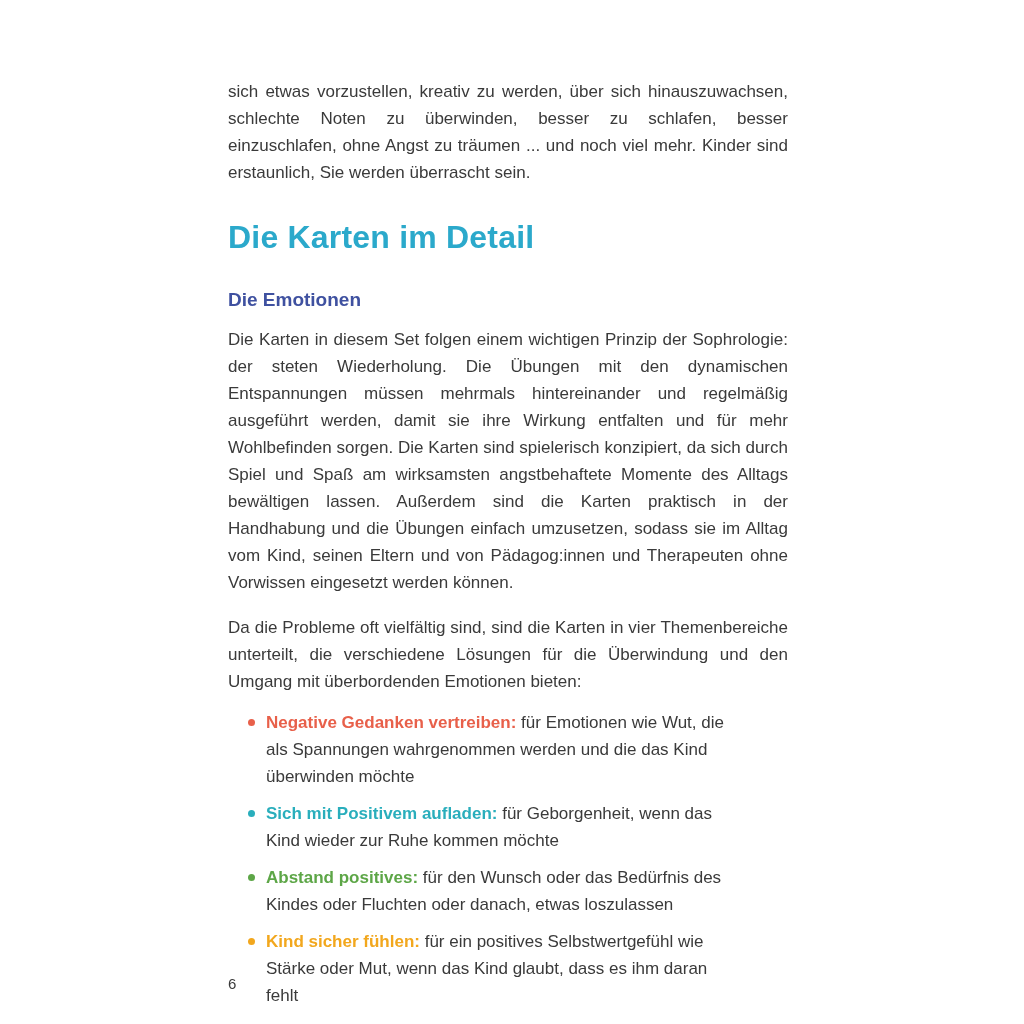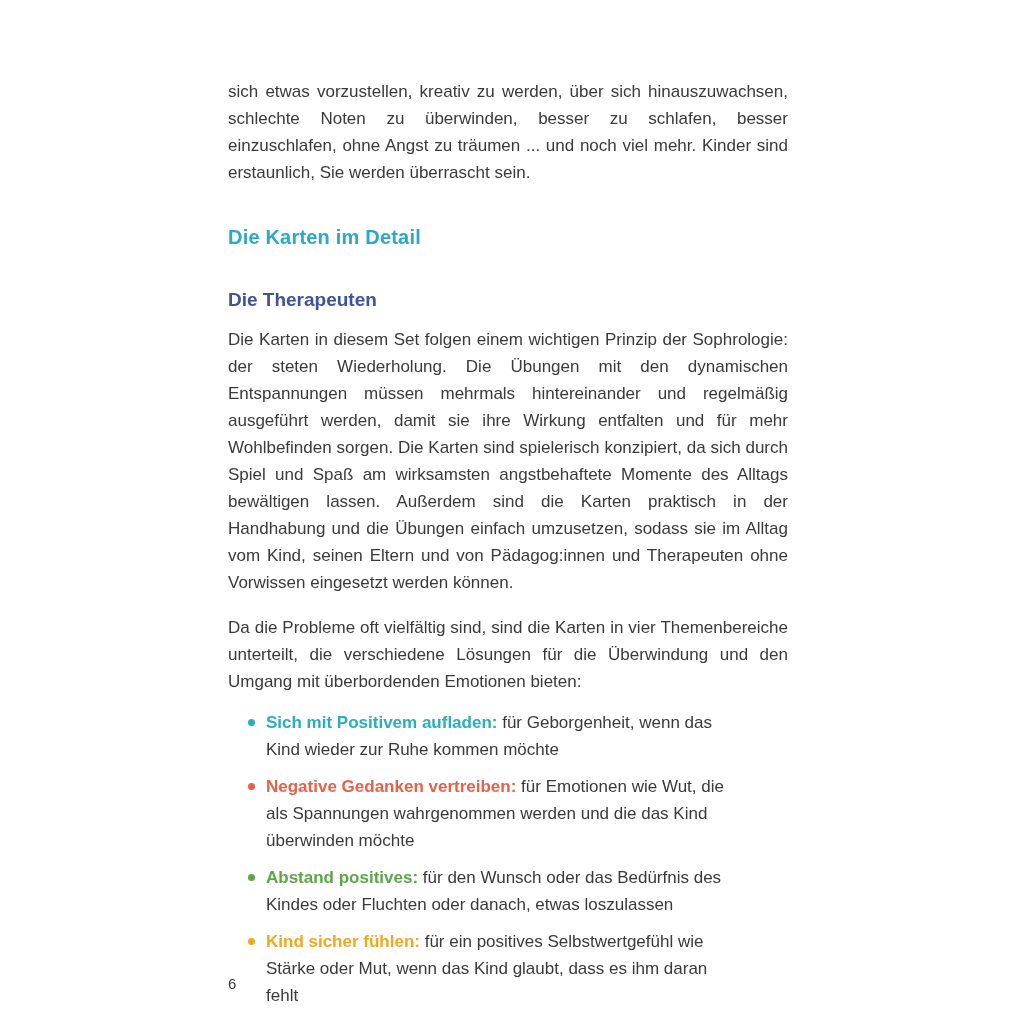--- a/index.html
+++ b/index.html
@@ -19,21 +19,21 @@
     background: #ffffff;
   }
   .body-text {
     font-size: 17px;
     line-height: 27px;
     text-align: justify;
     color: #3a3a3a;
   }
   .intro { margin-bottom: 36px; }
   .main-heading {
-    font-size: 20px;
+    font-size: 32px;
     line-height: 30px;
     font-weight: bold;
     color: #2ba9cb;
     margin: 0 0 36px 0;
     letter-spacing: 0.2px;
   }
   .sub-heading {
     font-size: 19px;
     line-height: 24px;
     font-weight: bold;
@@ -75,34 +75,34 @@
 </style>
 </head>
 <body>
 
 <div class="page">
 
   <p class="body-text intro">sich etwas vorzustellen, kreativ zu werden, über sich hinauszuwachsen, schlechte Noten zu überwinden, besser zu schlafen, besser einzuschlafen, ohne Angst zu träumen ... und noch viel mehr. Kinder sind erstaunlich, Sie werden überrascht sein.</p>
 
   <h1 class="main-heading" style="color: rgb(43, 169, 203);">Die Karten im Detail</h1>
 
-  <h2 class="sub-heading" style="color: rgb(63, 81, 160);">Die Therapeuten</h2>
+  <h2 class="sub-heading" style="color: rgb(63, 81, 160);">Die Emotionen</h2>
 
   <p class="body-text para-1">Die Karten in diesem Set folgen einem wichtigen Prinzip der Sophrologie: der steten Wiederholung. Die Übungen mit den dynamischen Entspannungen müssen mehrmals hintereinander und regelmäßig ausgeführt werden, damit sie ihre Wirkung entfalten und für mehr Wohlbefinden sorgen. Die Karten sind spielerisch konzipiert, da sich durch Spiel und Spaß am wirksamsten angstbehaftete Momente des Alltags bewältigen lassen. Außerdem sind die Karten praktisch in der Handhabung und die Übungen einfach umzusetzen, sodass sie im Alltag vom Kind, seinen Eltern und von Pädagog:innen und Therapeuten ohne Vorwissen eingesetzt werden können.</p>
 
   <p class="body-text para-2">Da die Probleme oft vielfältig sind, sind die Karten in vier Themenbereiche unterteilt, die verschiedene Lösungen für die Überwindung und den Umgang mit überbordenden Emotionen bieten:</p>
 
   <ul class="bullet-list">
     <li class="bullet-item">
+      <span class="bullet-dot" style="background-color: rgb(232, 96, 74);"></span>
+      <span class="bullet-label" style="color: rgb(232, 96, 74);">Negative Gedanken vertreiben:</span><span> für Emotionen wie Wut, die als Spannungen wahrgenommen werden und die das Kind überwinden möchte</span>
+    </li>
+    <li class="bullet-item">
       <span class="bullet-dot" style="background-color: rgb(41, 174, 188);"></span>
       <span class="bullet-label" style="color: rgb(41, 174, 188);">Sich mit Positivem aufladen:</span><span> für Geborgenheit, wenn das Kind wieder zur Ruhe kommen möchte</span>
-    </li>
-    <li class="bullet-item">
-      <span class="bullet-dot" style="background-color: rgb(232, 96, 74);"></span>
-      <span class="bullet-label" style="color: rgb(232, 96, 74);">Negative Gedanken vertreiben:</span><span> für Emotionen wie Wut, die als Spannungen wahrgenommen werden und die das Kind überwinden möchte</span>
     </li>
     <li class="bullet-item">
       <span class="bullet-dot" style="background-color: rgb(93, 166, 71);"></span>
       <span class="bullet-label" style="color: rgb(93, 166, 71);">Abstand positives:</span><span> für den Wunsch oder das Bedürfnis des Kindes oder Fluchten oder danach, etwas loszulassen</span>
     </li>
     <li class="bullet-item">
       <span class="bullet-dot" style="background-color: rgb(242, 167, 29);"></span>
       <span class="bullet-label" style="color: rgb(242, 167, 29);">Kind sicher fühlen:</span><span> für ein positives Selbstwertgefühl wie Stärke oder Mut, wenn das Kind glaubt, dass es ihm daran fehlt</span>
     </li>
   </ul>

